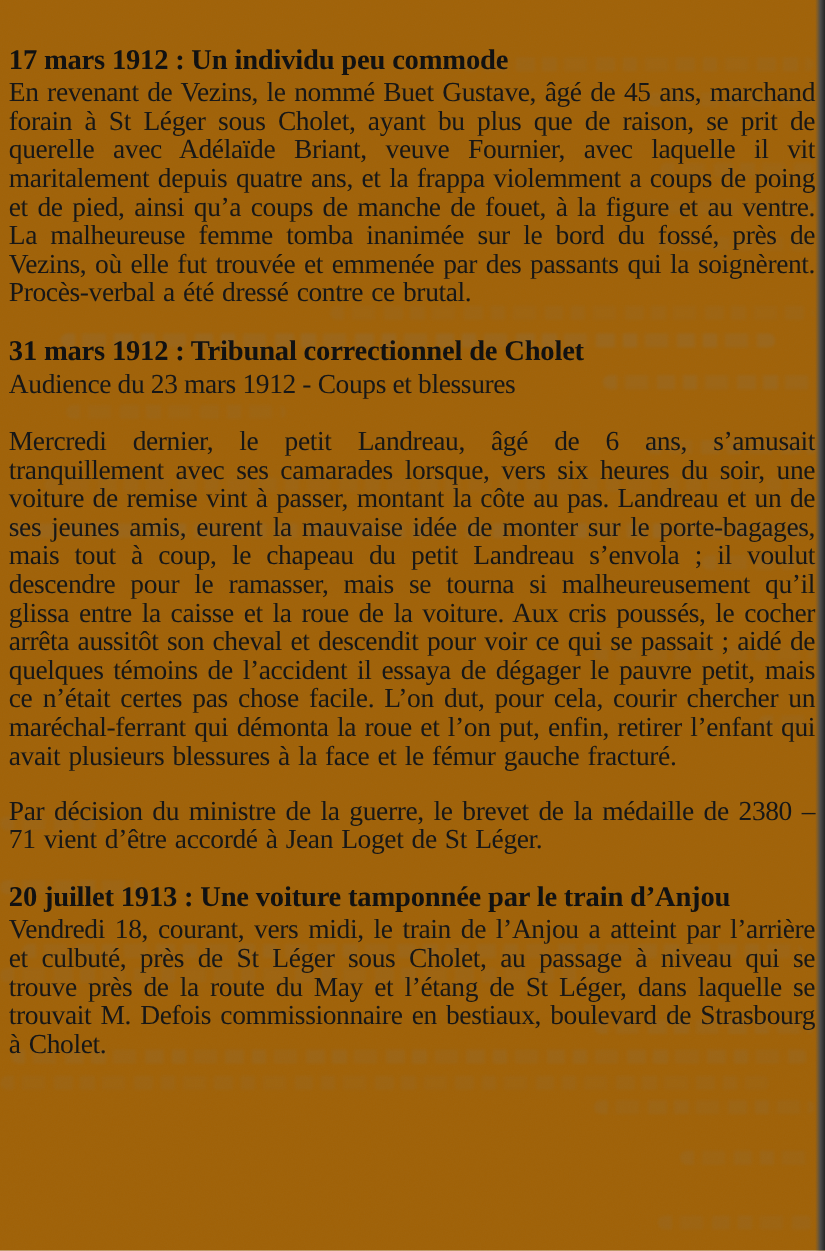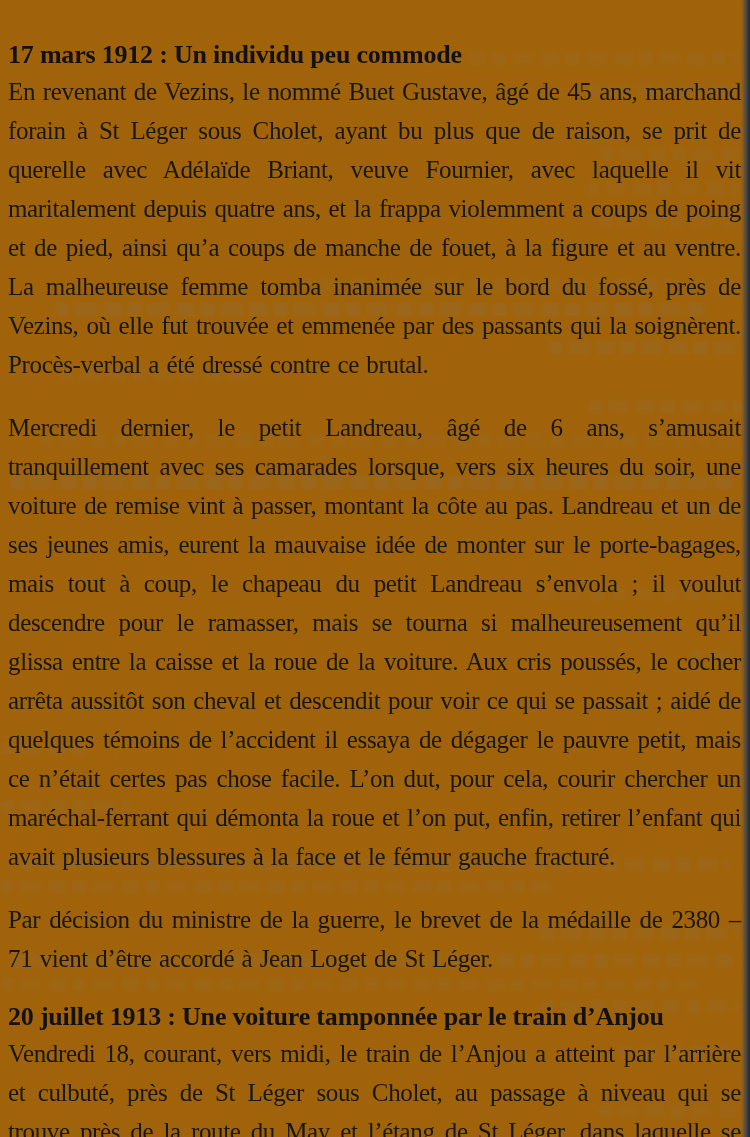--- a/index.html
+++ b/index.html
@@ -66,21 +66,21 @@
   .heading {
     font-size: 26px;
     font-weight: bold;
     line-height: 30px;
     letter-spacing: -0.2px;
     margin: 0 0 2px 0;
     color: #0e0e0e;
   }
   .body-text {
     font-size: 25px;
-    line-height: 39px;
+    line-height: 26px;
     letter-spacing: -0.35px;
     text-align: justify;
     text-align-last: left;
     word-spacing: 1.5px;
     margin: 0;
   }
   .subheading {
     font-size: 25px;
     line-height: 28.6px;
     letter-spacing: -0.35px;
@@ -119,20 +119,22 @@
   <i class="ghost" style="left:598px; top:1105px; width:142px; opacity:.17;"></i>
 
   <div class="content">
 
     <section class="article">
       <h2 class="heading">17 mars 1912 : Un individu peu commode</h2>
       <p class="body-text">En revenant de Vezins, le nommé Buet Gustave, âgé de 45 ans, marchand forain à St Léger sous Cholet, ayant bu plus que de raison, se prit de querelle avec Adélaïde Briant, veuve Fournier, avec laquelle il vit maritalement depuis quatre ans, et la frappa violemment a coups de poing et de pied, ainsi qu’a coups de manche de fouet, à la figure et au ventre. La malheureuse femme tomba inanimée sur le bord du fossé, près de Vezins, où elle fut trouvée et emmenée par des passants qui la soignèrent.  Procès-verbal a été dressé contre ce brutal.</p>
     </section>
 
     <section class="article">
+      <h2 class="heading">31 mars 1912 : Tribunal correctionnel de Cholet</h2>
+      <p class="subheading">Audience du 23 mars 1912 - Coups et blessures</p>
     </section>
 
     <section class="article">
       <p class="body-text">Mercredi dernier, le petit Landreau, âgé de 6 ans, s’amusait tranquillement avec ses camarades lorsque, vers six heures du soir, une voiture de remise vint à passer, montant la côte au pas. Landreau et un de ses jeunes amis, eurent la mauvaise idée de monter sur le porte-bagages, mais tout à coup, le chapeau du petit Landreau s’envola ; il voulut descendre pour le ramasser, mais se tourna si malheureusement qu’il glissa entre la caisse et la roue de la voiture. Aux cris poussés, le cocher arrêta aussitôt son cheval et descendit pour voir ce qui se passait ; aidé de quelques témoins de l’accident il essaya de dégager le pauvre petit, mais ce n’était certes pas chose facile. L’on dut, pour cela, courir chercher un maréchal-ferrant qui démonta la roue et l’on put, enfin, retirer l’enfant qui avait plusieurs blessures à la face et le fémur gauche fracturé.</p>
     </section>
 
     <section class="article">
       <p class="body-text">Par décision du ministre de la guerre, le brevet de la médaille de 2380 –71 vient d’être accordé à Jean Loget de St Léger.</p>
     </section>
 

